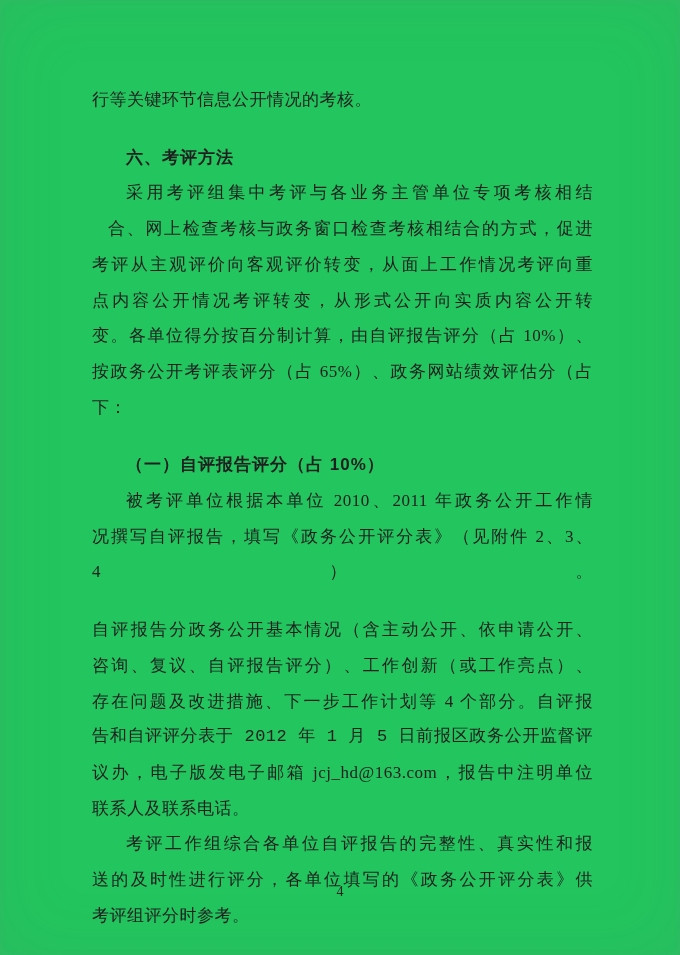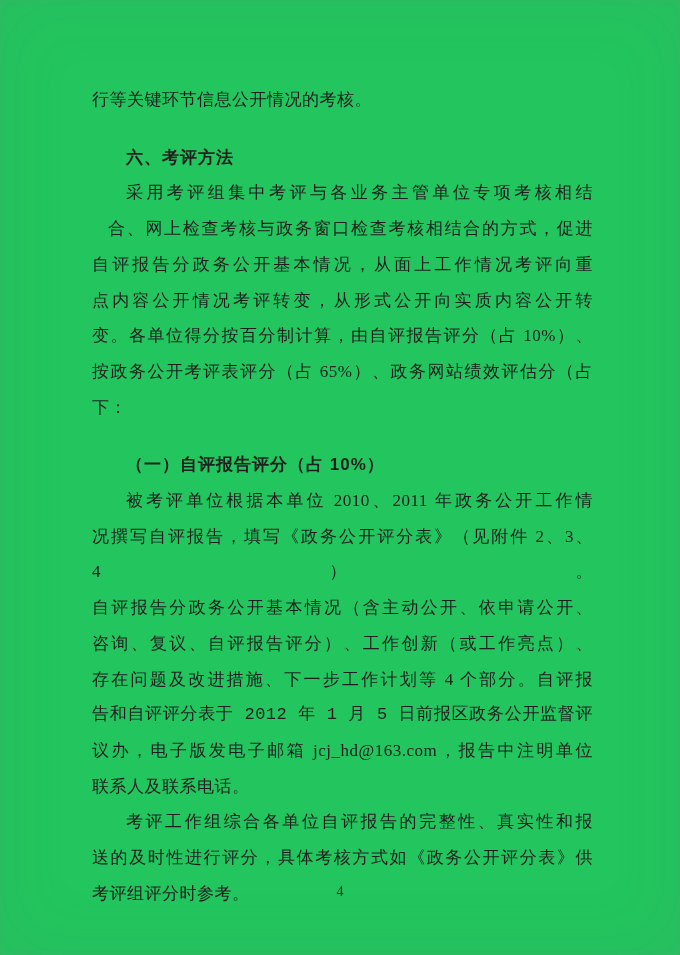--- a/index.html
+++ b/index.html
@@ -54,32 +54,32 @@
 </style>
 </head>
 <body>
 
 <div class="scan-page">
   <div class="text-body">
       <div class="line" style="text-indent: 0em;">行等关键环节信息公开情况的考核。</div>
       <div class="line bold" style="text-indent: 2em;">六、考评方法</div>
       <div class="line stretch" style="text-indent: 2em;">采用考评组集中考评与各业务主管单位专项考核相结</div>
       <div class="line stretch" style="text-indent: 0em; margin-left: 16px;">合、网上检查考核与政务窗口检查考核相结合的方式，促进</div>
-      <div class="line stretch" style="text-indent: 0em;">自评报告分政务公开基本情况，从面上工作情况考评向重</div>
+      <div class="line stretch" style="text-indent: 0em;">考评从主观评价向客观评价转变，从面上工作情况考评向重</div>
       <div class="line stretch" style="text-indent: 0em;">点内容公开情况考评转变，从形式公开向实质内容公开转</div>
       <div class="line stretch" style="text-indent: 0em;">变。各单位得分按百分制计算，由自评报告评分（占 10%）、</div>
       <div class="line stretch" style="text-indent: 0em;">按政务公开考评表评分（占 65%）、政务网站绩效评估分（占</div>
       <div class="line" style="text-indent: 0em;">下：</div>
       <div class="line bold" style="text-indent: 2em;">（一）自评报告评分（占 10%）</div>
       <div class="line stretch" style="text-indent: 2em;">被考评单位根据本单位 2010、2011 年政务公开工作情</div>
       <div class="line stretch" style="text-indent: 0em;">况撰写自评报告，填写《政务公开评分表》（见附件 2、3、4）。</div>
-      <div class="line stretch" style="text-indent: 0em;">自评报告分政务公开基本情况（含主动公开、依申请公开、</div>
+      <div class="line stretch" style="text-indent: 0em; margin-top: 22px;">自评报告分政务公开基本情况（含主动公开、依申请公开、</div>
       <div class="line stretch" style="text-indent: 0em;">咨询、复议、自评报告评分）、工作创新（或工作亮点）、</div>
       <div class="line stretch" style="text-indent: 0em;">存在问题及改进措施、下一步工作计划等 4 个部分。自评报</div>
       <div class="line stretch" style="text-indent: 0em; font-family: Liberation Mono, monospace;">告和自评评分表于 2012 年 1 月 5 日前报区政务公开监督评</div>
       <div class="line stretch" style="text-indent: 0em;">议办，电子版发电子邮箱 jcj_hd@163.com，报告中注明单位</div>
       <div class="line" style="text-indent: 0em;">联系人及联系电话。</div>
       <div class="line stretch" style="text-indent: 2em;">考评工作组综合各单位自评报告的完整性、真实性和报</div>
-      <div class="line stretch" style="text-indent: 0em;">送的及时性进行评分，具体考核方式如《政务公开评分表》供</div>
+      <div class="line stretch" style="text-indent: 0em;">送的及时性进行评分，各单位填写的《政务公开评分表》供</div>
       <div class="line" style="text-indent: 0em;">考评组评分时参考。</div>
     </div>
   <div class="page-number">4</div>
 </div>
 
 </body></html>

